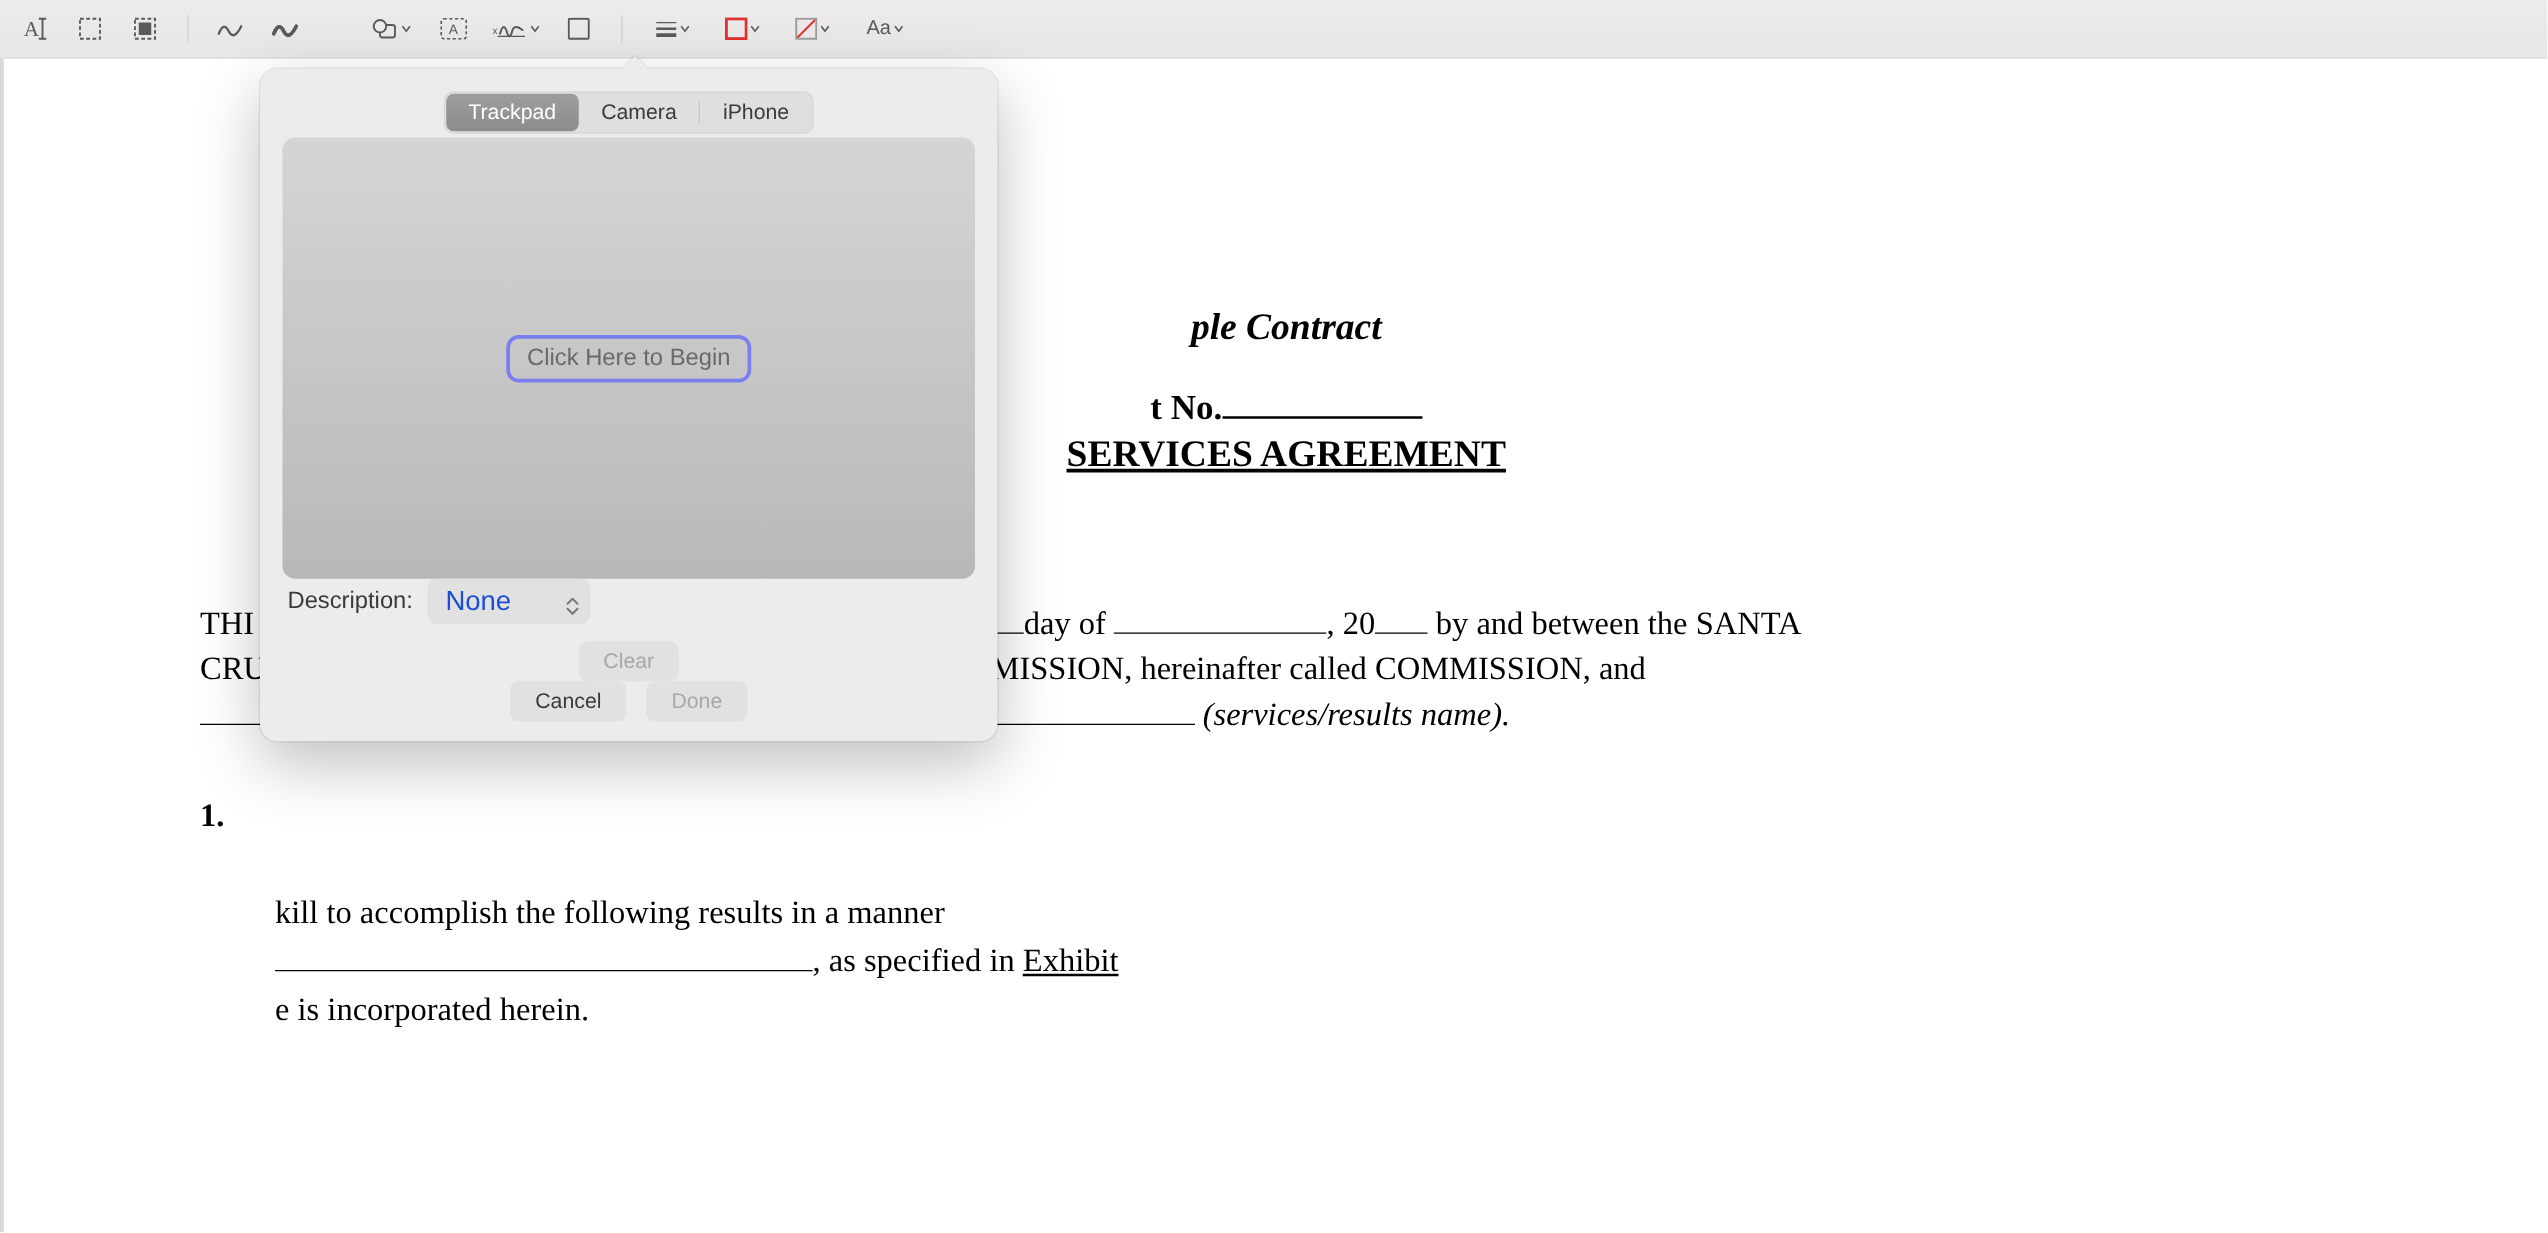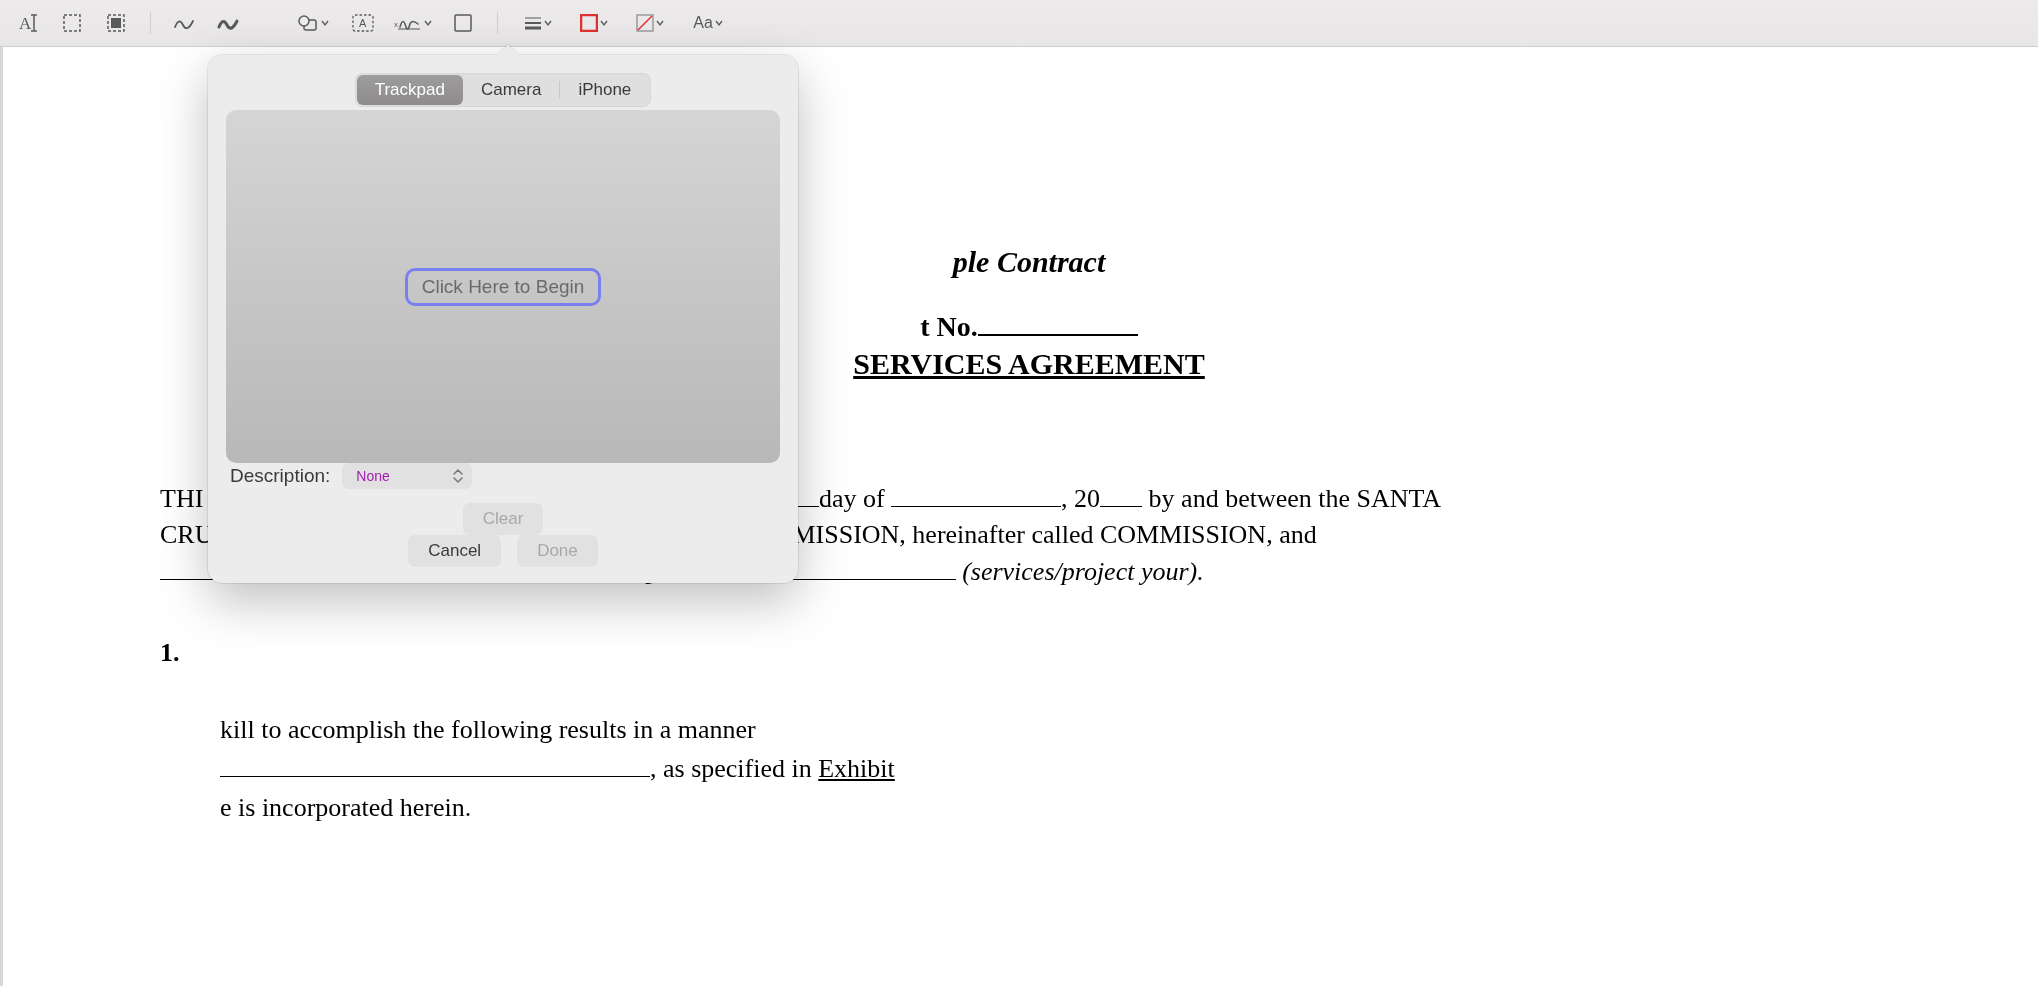--- a/index.html
+++ b/index.html
@@ -218,22 +218,22 @@
     padding-left: 4px;
   }
   .desc-label {
     font-size: 19px;
     color: #3a3a3a;
   }
   .desc-select {
     background: #e2e1e2;
     border-radius: 7px;
     padding: 5px 30px 5px 14px;
-    font-size: 14px;
-    color: #a21caf;
+    font-size: 22px;
+    color: #1d4ed8;
     position: relative;
     min-width: 130px;
   }
   .desc-select .stepper {
     position: absolute;
     right: 8px;
     top: 50%;
     transform: translateY(-50%);
     width: 12px;
     height: 16px;
@@ -386,21 +386,21 @@
 
     <div class="body-text">
       <span>THI</span>
       <span style="visibility:hidden">S AGREEMENT is made and entered into this ____</span>
       <span class="uline" style="width:60px"></span><span>day of </span><span class="uline" style="width:170px"></span><span>, 20</span><span class="uline" style="width:42px"></span><span> by and between the SANTA</span><br>
       <span>CRU</span>
       <span style="visibility:hidden">Z COUNTY REGIONAL TRANSPORTATI</span>
       <span>ON COMMISSION, hereinafter called COMMISSION, and</span><br>
       <span class="uline" style="width:130px"></span>
       <span style="visibility:hidden"> hereinafter called CONSULTAN</span>
-      <span>[ for </span><span class="uline" style="width:260px"></span> <span class="italic">(services/project your).</span>
+      <span>[ for </span><span class="uline" style="width:260px"></span> <span class="italic">(services/results name).</span>
     </div>
 
     <div class="section-num">1.</div>
 
     <div class="body-text2">
       <span>kill to accomplish the following results in a manner</span><br>
       <span class="uline" style="width:430px"></span><span>, as specified in </span><span class="exhibit">Exhibit</span><br>
       <span>e is incorporated herein.</span>
     </div>
   </div>

